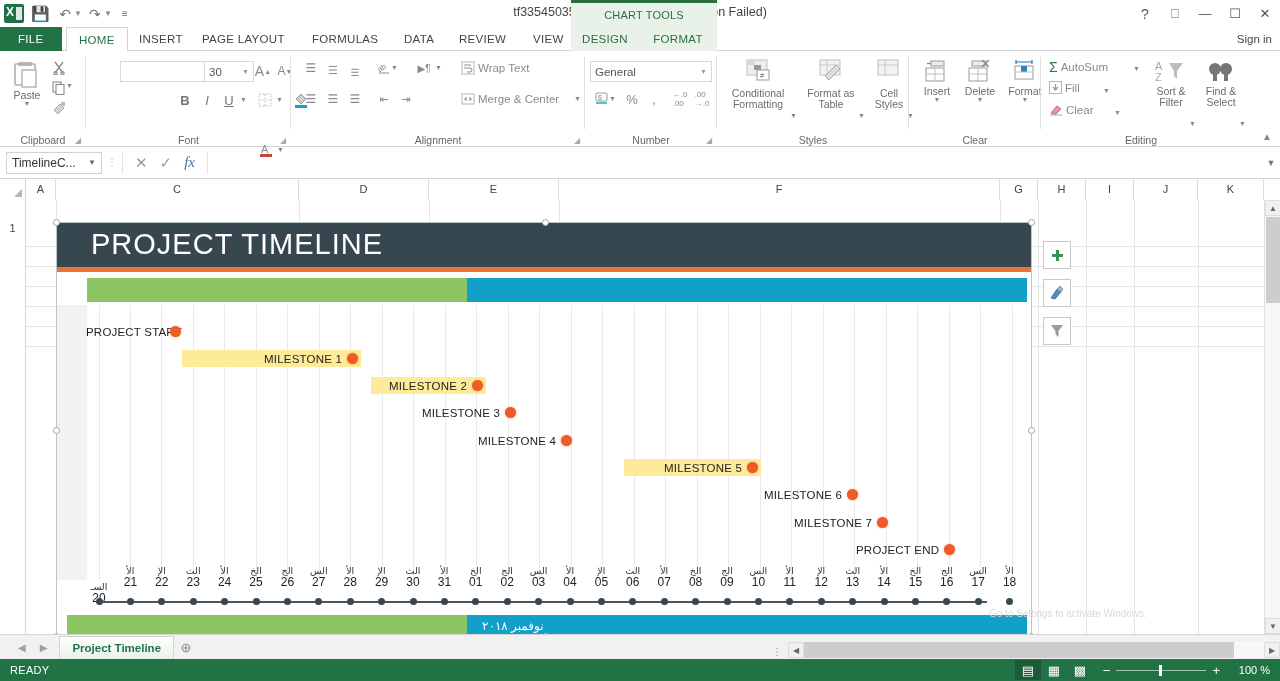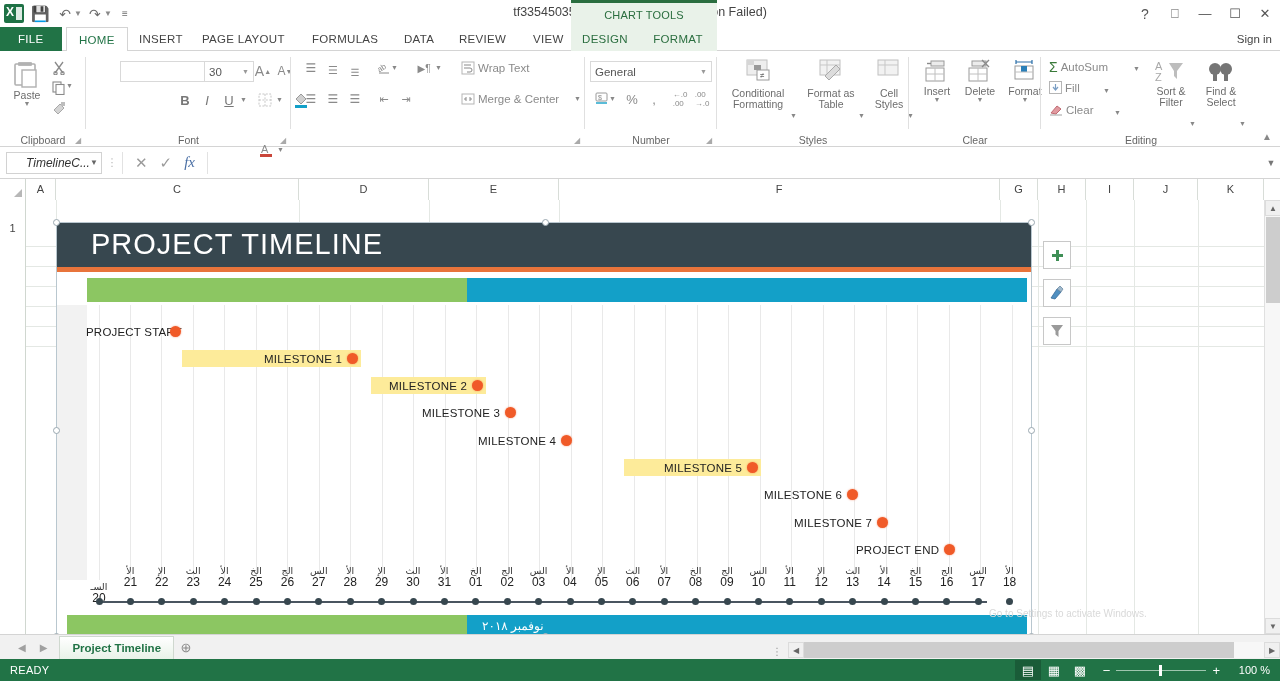--- a/index.html
+++ b/index.html
@@ -60,21 +60,21 @@
   .combo { position:absolute; border:1px solid #d9d9d9; background:#fff; height:21px; display:flex; align-items:center; padding:0 4px; font-size:11.5px; color:#555; }
   .combo .ca { margin-left:auto; font-size:7px; color:#999; }
   .sm-btn { position:absolute; width:22px; height:22px; display:flex; align-items:center; justify-content:center; color:#8a8a8a; font-size:12px; cursor:pointer; }
   .sm-btn.bold{font-weight:bold;font-size:13px;color:#777}
   .sm-btn.ital{font-style:italic;font-size:13px;color:#777}
   .sm-btn.und{text-decoration:underline;font-size:13px;color:#777}
   .txt-btn { position:absolute; display:flex; align-items:center; gap:3px; font-size:11.5px; color:#8a8a8a; cursor:pointer; }
 
   
   .fbar { height:32px; background:#fff; display:flex; align-items:center; border-bottom:1px solid #d4d4d4; }
-  .namebox { margin-left:6px; width:96px; height:22px; border:1px solid #d2d2d2; background:#fff; display:flex; align-items:center; padding:0 19px; font-size:12px; color:#333;font-style:italic; }
+  .namebox { margin-left:6px; width:96px; height:22px; border:1px solid #d2d2d2; background:#fff; display:flex; align-items:center; padding:0 5px; font-size:12px; color:#333; }
   .namebox .ca { margin-left:auto; font-size:8px; color:#666; }
   .fb-dots { width:20px; text-align:center; color:#bbb; font-size:11px; letter-spacing:0; }
   .fb-btns { display:flex; align-items:center; gap:12px; padding:0 12px; border-left:1px solid #e2e2e2; border-right:1px solid #e2e2e2; height:22px; }
   .fb-btns span { color:#9a9a9a; font-size:15px; cursor:pointer; }
   .fb-btns .fx { font-style:italic; font-family:"Liberation Serif",serif; color:#4a6fa5; font-size:15px; }
   .fb-input { flex:1; height:22px; border:1px solid transparent; margin:0 4px; font-size:12px; color:#333; display:flex; align-items:center; padding-left:4px; }
   .fb-expand { width:18px; text-align:center; color:#777; font-size:9px; }
 
   
   .gridwrap { position:relative; height:455px; background:#fff; }
@@ -305,20 +305,21 @@
       <span class="icon-box">
           <svg width="14" height="14" viewBox="0 0 14 14">
             <rect x="1" y="2" width="12" height="10" fill="none" stroke="#b5b5b5" stroke-width="1"></rect>
             <path d="M3 7 H5 M9 7 H11" stroke="#8a8a8a" stroke-width="1.2"></path>
             <path d="M5 5 L5 9 M9 5 L9 9" stroke="#8a8a8a" stroke-width="1"></path>
           </svg>
         </span>
       <span>Merge &amp; Center</span>
     </div>
     <div class="caret-sm" style="position:absolute;left:283px;top:45px">▼</div>
+    <div class="group-label">Alignment</div>
     <div class="dlg">◢</div>
     <div class="group-sep" style="left:293px"></div>
   </div>
 
   <div class="group" style="left:585px;width:132px">
     <div class="combo" style="left:5px;top:10px;width:122px">
       <span>General</span>
         <span class="ca">▼</span>
     </div>
     <div class="sm-btn" style="left:6px;top:37px">

